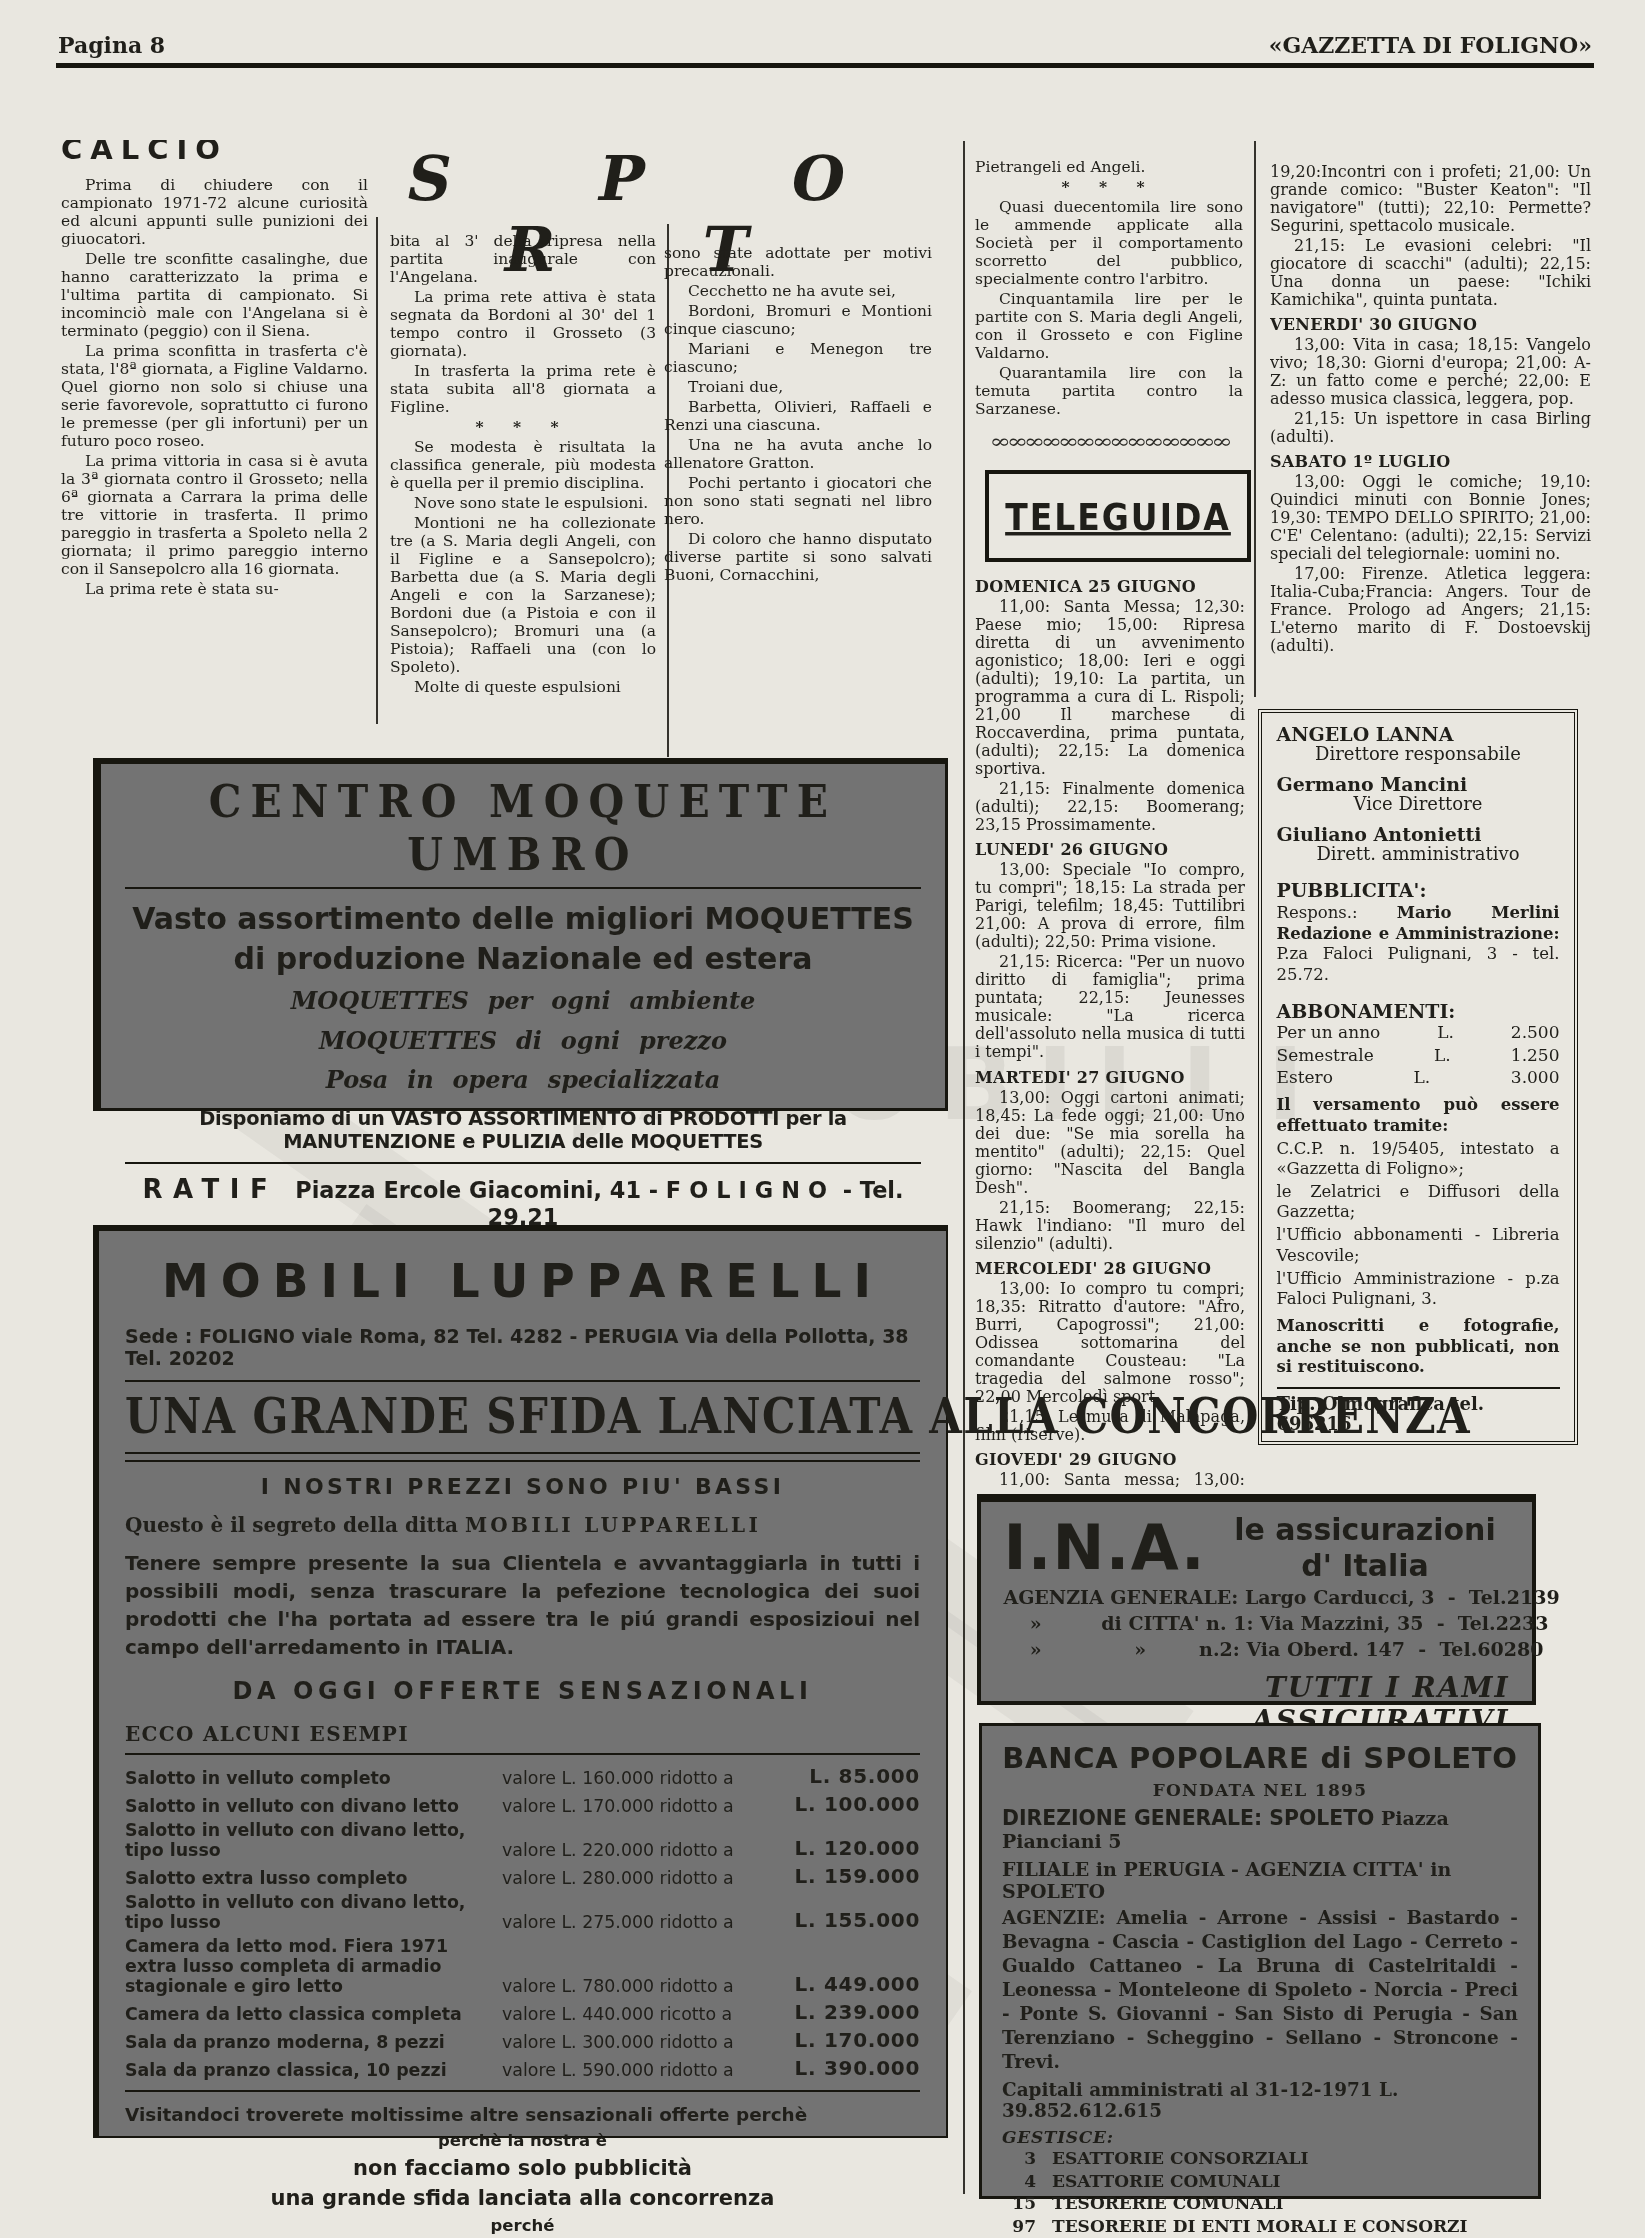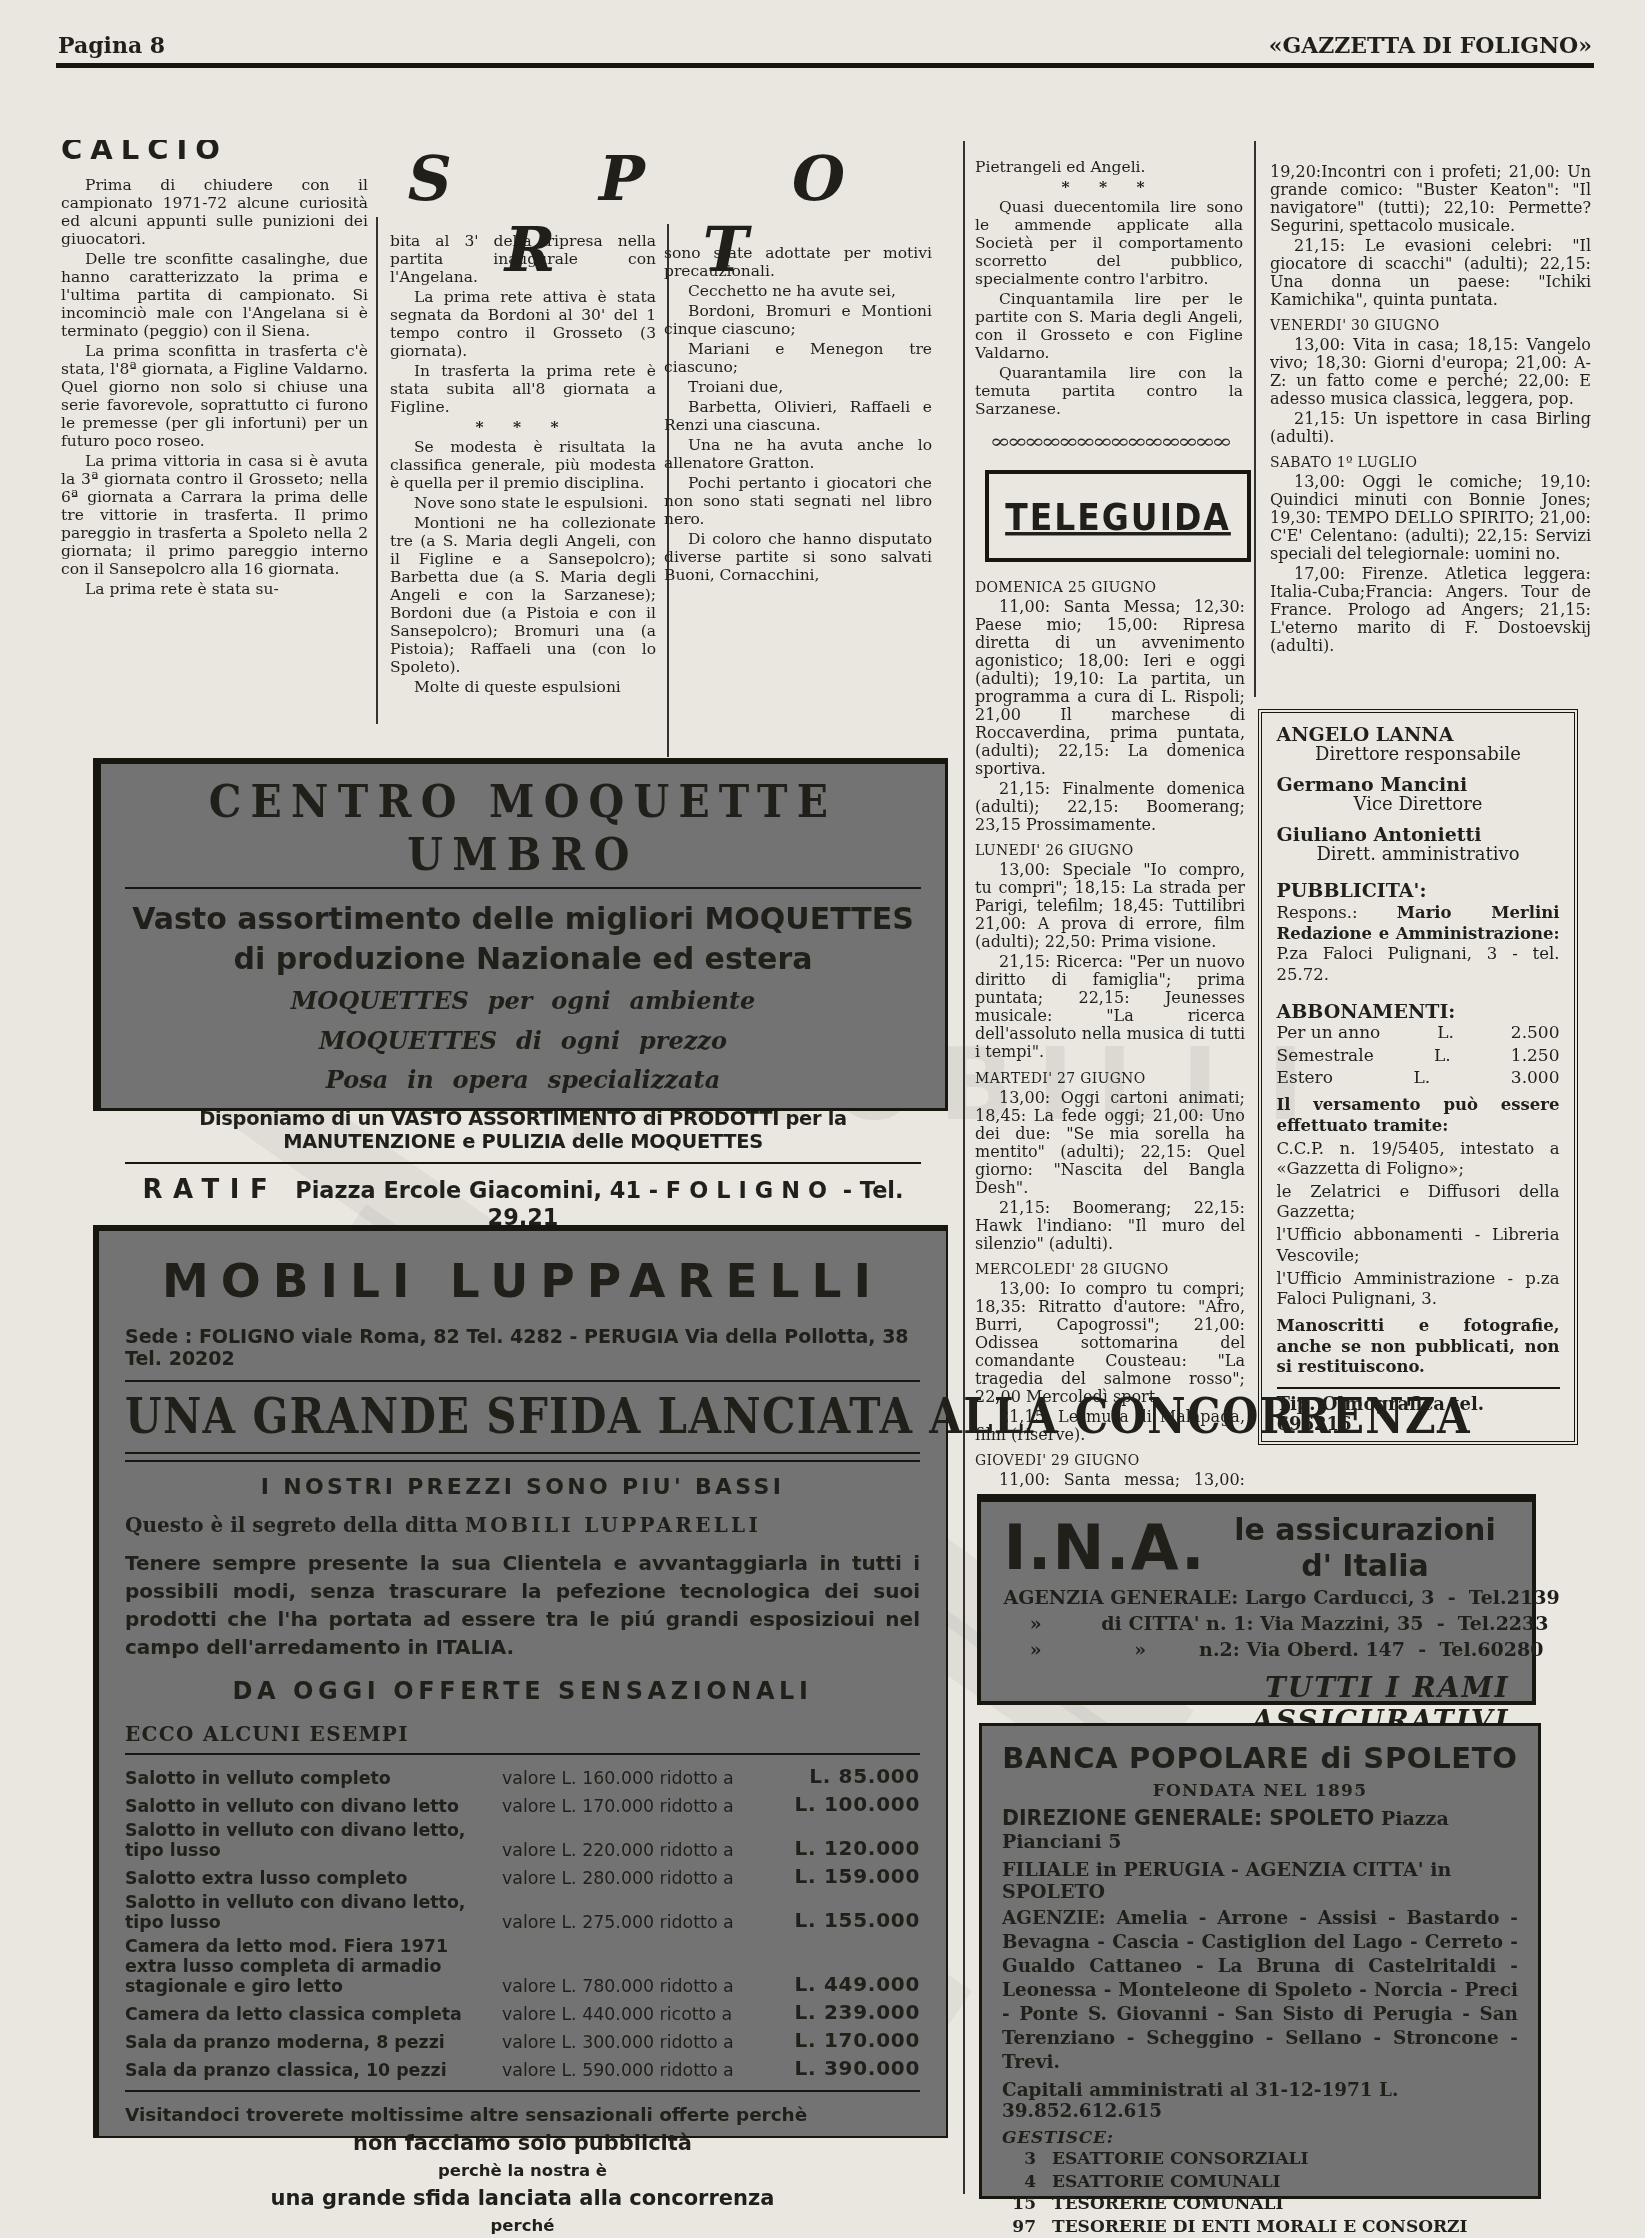--- a/index.html
+++ b/index.html
@@ -12,21 +12,21 @@
   .wm{position:absolute;pointer-events:none;}
   .streak{background:rgba(60,60,60,.055);transform:rotate(-55deg);transform-origin:center;}
   .ghost{font-family:"DejaVu Sans","Liberation Sans",sans-serif;font-weight:700;color:rgba(80,80,80,.09);letter-spacing:22.4px;font-size:99px;}
   
   .hdr{font-weight:bold;font-size:22px;}
   
   .col{position:absolute;text-align:justify;font-size:15.5px;line-height:18px;overflow:hidden;hyphens:auto;}
   .col p{margin:0 0 2px 0;text-indent:24px;}
   .col p.noind{text-indent:0;}
   .stars{text-align:center !important;text-indent:0 !important;font-weight:bold;letter-spacing:12px;margin:2px 0 !important;}
-  .day{font-weight:normal;font-size:14px;text-indent:0;letter-spacing:0.3px;margin:7.2px 0 2px;}
+  .day{font-weight:bold;font-size:16px;text-indent:0;letter-spacing:0.3px;margin:7.2px 0 2px;}
   .caltitle{font-family:"DejaVu Sans","Liberation Sans",sans-serif;font-weight:800;font-size:29px;letter-spacing:8px;margin:0 0 18.4px 0;text-align:left;text-indent:0;}
   .sporttitle{position:absolute;left:380px;top:143px;width:556px;text-align:center;
               font-style:italic;font-weight:bold;font-size:61px;letter-spacing:63px;}
   .ornament{position:absolute;text-align:center;font-size:26px;letter-spacing:-4.6px;color:#2b2a25;transform:scaleY(.75);}
   
   .tgbox{position:absolute;border:4.6px solid #17160f;display:flex;align-items:center;justify-content:center;background:#e9e7e0;}
   .tgtitle{font-family:"DejaVu Sans","Liberation Sans",sans-serif;font-weight:900;font-size:33px;letter-spacing:2px;transform:scaleY(1.15);}
   
   .mast{position:absolute;border:4.6px double #17160f;padding:10.5px 14.5px;font-size:16.5px;line-height:20.4px;overflow:hidden;}
   .mast .name{font-weight:bold;font-size:19px;text-align:left;margin-top:9.2px;}
@@ -293,22 +293,22 @@
           </tr>
       <tr>
             <td>Sala da pranzo classica, 10 pezzi</td>
             <td class="mid">valore L. 590.000 ridotto a</td>
             <td class="price">L. 390.000</td>
           </tr>
     </tbody>
       </table>
     <div class="r" style="margin:8px 0 4px;"></div>
     <div class="visit">Visitandoci troverete moltissime altre sensazionali offerte perchè</div>
+    <div class="cline cn">perchè la nostra è</div>
     <div class="cline cb">non facciamo solo pubblicità</div>
-    <div class="cline cn">perchè la nostra è</div>
     <div class="cline cb">una grande sfida lanciata alla concorrenza</div>
     <div class="cline cn">perché</div>
     <div class="cline cb">i nostri prezzi sono i piú bassi</div>
 
   </div>
 
   <div class="adbox ina" style="left:977px;top:1494px;width:559px;height:211px;">
     <div class="row1">
       <div class="brand">I.N.A.</div>
       <div class="tag">

